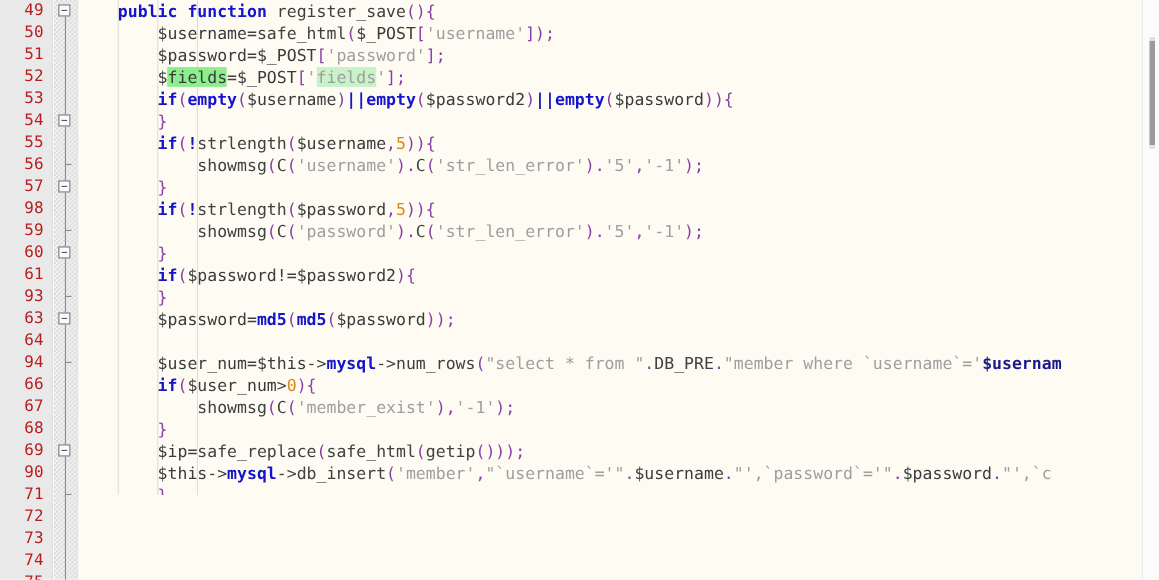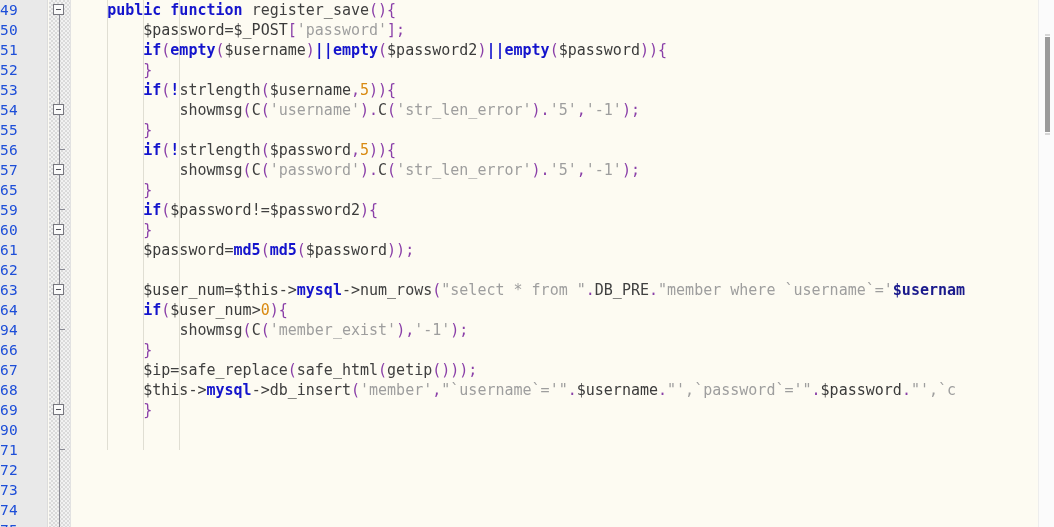--- a/index.html
+++ b/index.html
@@ -32,23 +32,24 @@
     width: 48px;
     height: 527px;
     background: #E9E9E9;
     border-right: 1px solid #DCDCDC;
     box-sizing: border-box;
     z-index: 3;
   }
   .lnum {
     height: 20px;
     line-height: 20px;
+    text-align: right;
     padding-right: 7px;
     font-size: 14.5px;
-    color: #1d4ed8;
+    color: #b91c1c;
     font-family: "DejaVu Sans Mono", "Liberation Mono", monospace;
     letter-spacing: 0.3px;
   }
 
   
   #fold-column {
     position: absolute;
     left: 49px;
     top: 0;
     width: 22px;
@@ -197,25 +198,25 @@
   <div id="line-numbers">
       <div class="lnum">49</div>
       <div class="lnum">50</div>
       <div class="lnum">51</div>
       <div class="lnum">52</div>
       <div class="lnum">53</div>
       <div class="lnum">54</div>
       <div class="lnum">55</div>
       <div class="lnum">56</div>
       <div class="lnum">57</div>
-      <div class="lnum">65</div>
+      <div class="lnum">98</div>
       <div class="lnum">59</div>
       <div class="lnum">60</div>
       <div class="lnum">61</div>
-      <div class="lnum">62</div>
+      <div class="lnum">93</div>
       <div class="lnum">63</div>
       <div class="lnum">64</div>
       <div class="lnum">94</div>
       <div class="lnum">66</div>
       <div class="lnum">67</div>
       <div class="lnum">68</div>
       <div class="lnum">69</div>
       <div class="lnum">90</div>
       <div class="lnum">71</div>
       <div class="lnum">72</div>
@@ -259,21 +260,23 @@
       <div class="fold-row" style="top: 440px;">
         <div class="fold-tick"></div>
       </div>
     </div>
 
   <div id="code-surface">
       <div class="indent-guide" style="left: 36px;"></div>
       <div class="indent-guide" style="left: 72px;"></div>
       <div class="indent-guide" style="left: 108px;"></div>
       <div class="code-line"><span class="id">    </span><span class="k">public</span><span class="id"> </span><span class="k">function</span><span class="id"> </span><span class="id">register_save</span><span class="p">(){</span></div>
+      <div class="code-line"><span class="id">        </span><span class="var">$username</span><span class="op">=</span><span class="id">safe_html</span><span class="p">(</span><span class="var">$_POST</span><span class="p">[</span><span class="str">'username'</span><span class="p">]);</span></div>
       <div class="code-line"><span class="id">        </span><span class="var">$password</span><span class="op">=</span><span class="var">$_POST</span><span class="p">[</span><span class="str">'password'</span><span class="p">];</span></div>
+      <div class="code-line"><span class="id">        </span><span class="var">$</span><span class="var hl-strong">fields</span><span class="op">=</span><span class="var">$_POST</span><span class="p">[</span><span class="str">'</span><span class="str hl-soft">fields</span><span class="str">'</span><span class="p">];</span></div>
       <div class="code-line"><span class="id">        </span><span class="k">if</span><span class="p">(</span><span class="k">empty</span><span class="p">(</span><span class="var">$username</span><span class="p">)</span><span class="k">||</span><span class="k">empty</span><span class="p">(</span><span class="var">$password2</span><span class="p">)</span><span class="k">||</span><span class="k">empty</span><span class="p">(</span><span class="var">$password</span><span class="p">)){</span></div>
       <div class="code-line"><span class="id">        </span><span class="p">}</span></div>
       <div class="code-line"><span class="id">        </span><span class="k">if</span><span class="p">(</span><span class="k">!</span><span class="id">strlength</span><span class="p">(</span><span class="var">$username</span><span class="p">,</span><span class="num">5</span><span class="p">)){</span></div>
       <div class="code-line"><span class="id">            </span><span class="id">showmsg</span><span class="p">(</span><span class="id">C</span><span class="p">(</span><span class="str">'username'</span><span class="p">).</span><span class="id">C</span><span class="p">(</span><span class="str">'str_len_error'</span><span class="p">).</span><span class="str">'5'</span><span class="p">,</span><span class="str">'-1'</span><span class="p">);</span></div>
       <div class="code-line"><span class="id">        </span><span class="p">}</span></div>
       <div class="code-line"><span class="id">        </span><span class="k">if</span><span class="p">(</span><span class="k">!</span><span class="id">strlength</span><span class="p">(</span><span class="var">$password</span><span class="p">,</span><span class="num">5</span><span class="p">)){</span></div>
       <div class="code-line"><span class="id">            </span><span class="id">showmsg</span><span class="p">(</span><span class="id">C</span><span class="p">(</span><span class="str">'password'</span><span class="p">).</span><span class="id">C</span><span class="p">(</span><span class="str">'str_len_error'</span><span class="p">).</span><span class="str">'5'</span><span class="p">,</span><span class="str">'-1'</span><span class="p">);</span></div>
       <div class="code-line"><span class="id">        </span><span class="p">}</span></div>
       <div class="code-line"><span class="id">        </span><span class="k">if</span><span class="p">(</span><span class="var">$password</span><span class="op">!=</span><span class="var">$password2</span><span class="p">){</span></div>
       <div class="code-line"><span class="id">        </span><span class="p">}</span></div>

